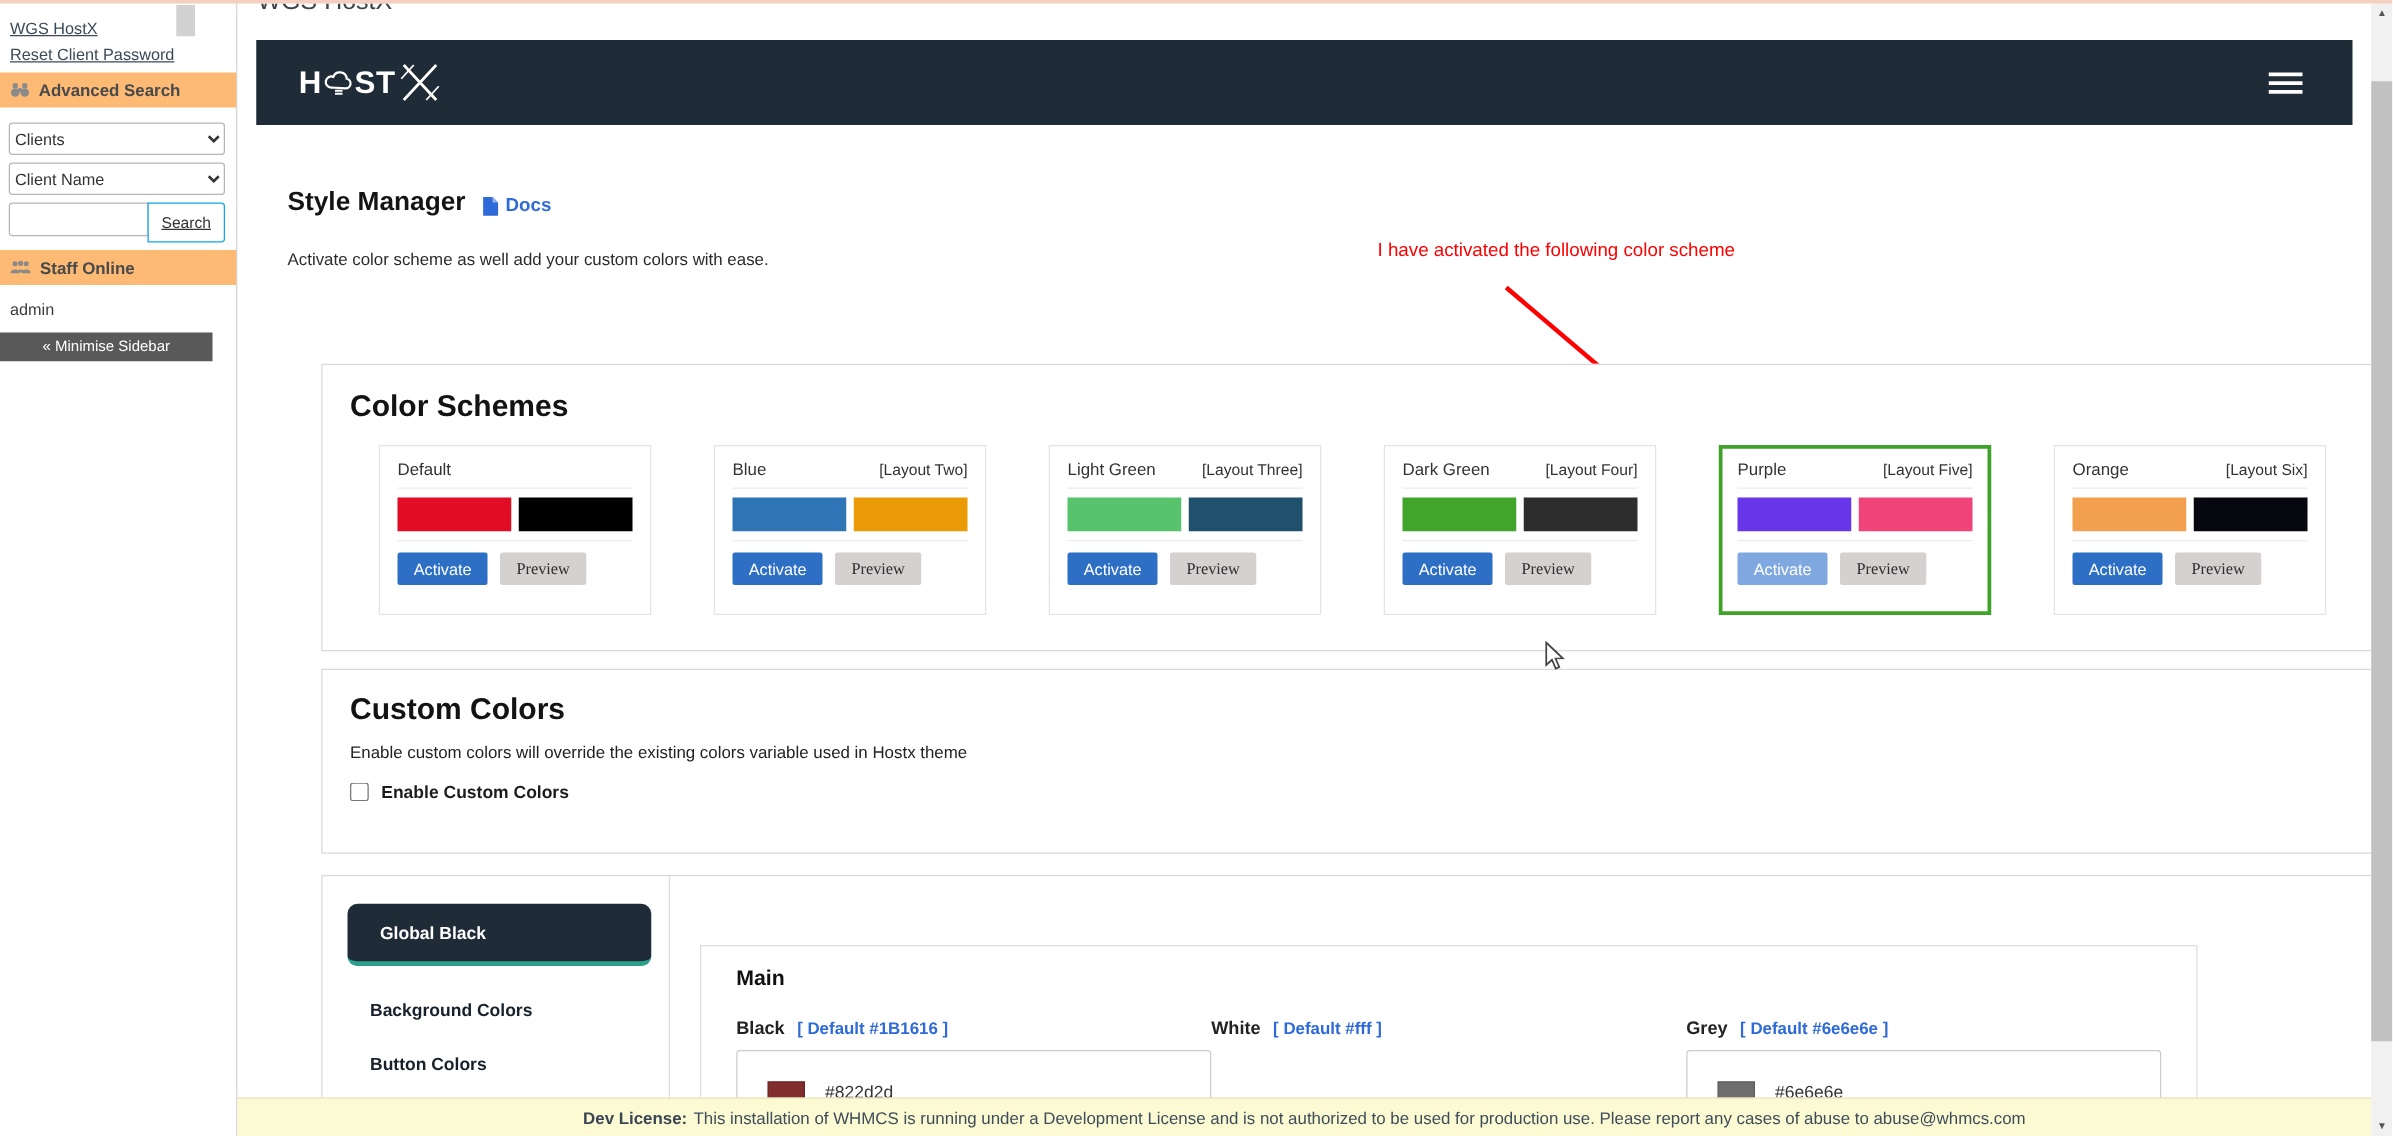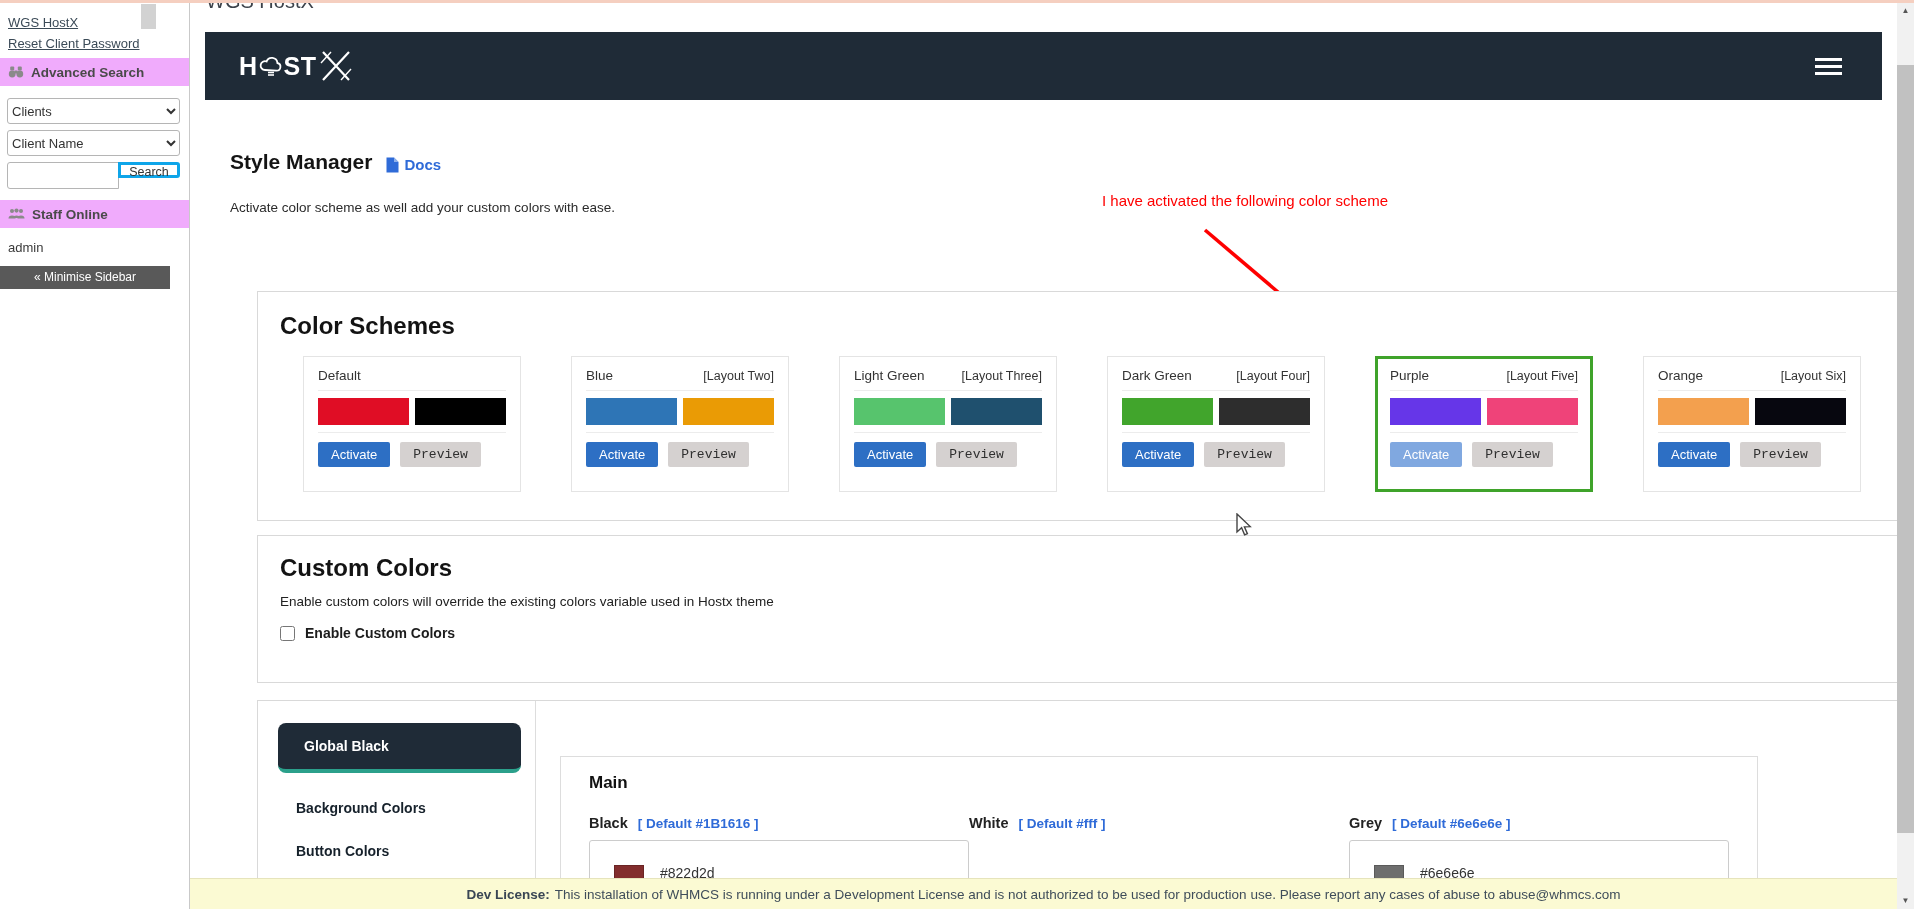--- a/index.html
+++ b/index.html
@@ -8,29 +8,29 @@
   #app { position:relative; width:1914px; height:909px; overflow:hidden; background:#fff; }
 
   
   #top-strip { position:absolute; left:0; top:0; width:1914px; height:3px; background:var(--top-strip,#f5cfc0); }
 
   
   #sidebar { position:absolute; left:0; top:3px; width:190px; height:906px; background:#fff; border-right:1px solid #c9c9c9; }
   .side-links { position:absolute; left:8px; top:9px; }
   .side-links a { display:block; font-size:13px; line-height:21px; color:#3b4a57; text-decoration:underline; cursor:pointer; }
   #side-scroll-thumb { position:absolute; left:141px; top:1px; width:15px; height:25px; background:#d2d2d2; }
-  .section-bar { position:absolute; left:0; width:189px; height:28px; background:#f0abfc; display:flex; align-items:center; gap:7px; padding-left:8px; font-size:13.5px; font-weight:bold; color:#4a4a4a; }
+  .section-bar { position:absolute; left:0; width:189px; height:28px; background:#fdba74; display:flex; align-items:center; gap:7px; padding-left:8px; font-size:13.5px; font-weight:bold; color:#4a4a4a; }
   #adv-bar { top:55px; }
   #staff-bar { top:197px; }
   .side-select { position:absolute; left:7px; width:173px; height:26px; font-size:13px; color:#333; border:1px solid #b5b5b5; border-radius:3px; background:#fff; font-family:inherit; }
   #sel-clients { top:95px; }
   #sel-clientname { top:127px; }
   #search-group { position:absolute; left:7px; top:159px; display:flex; }
   #search-group input { width:112px; height:27px; border:1px solid #b5b5b5; border-radius:3px 0 0 3px; padding:0 6px; font-size:13px; font-family:inherit; }
-  #search-group button { width:62px; height:16px; margin-left:-1px; background:#fff; border:3px solid #0ea5e9; border-radius:0 3px 3px 0; font-size:12.5px; color:#333; cursor:pointer; font-family:inherit; }
+  #search-group button { width:62px; height:32px; margin-left:-1px; background:#fff; border:1px solid #0ea5e9; border-radius:0 3px 3px 0; font-size:12.5px; color:#333; cursor:pointer; font-family:inherit;text-decoration:underline; }
   #staff-admin { position:absolute; left:8px; top:237px; font-size:13px; color:#3a3a3a; }
   #minimise-bar { position:absolute; left:0; top:263px; width:170px; height:23px; background:#595959; color:#fff; font-size:12px; text-align:center; line-height:23px; cursor:pointer; }
 
   
   #main { position:absolute; left:190px; top:3px; width:1707px; height:906px; overflow:hidden; background:#fff; }
   #page-title { position:absolute; left:16px; top:-13px; font-size:20px; font-weight:500; color:#3c424a; }
 
   #topnav { position:absolute; left:15px; top:29px; width:1677px; height:68px; background:var(--header-navy,#1f2b37); display:flex; align-items:center; justify-content:space-between; padding:0 40px 0 34px; }
   #logo { display:flex; align-items:center; color:#fff; font-weight:bold; font-size:25px; letter-spacing:.5px; cursor:pointer; }
   #logo svg { display:block; }
@@ -54,21 +54,21 @@
   .scheme-card.active { border:3px solid var(--active-border-green,#3fa32a); padding:9px 12px; }
   .card-head { display:flex; justify-content:space-between; align-items:baseline; }
   .card-name { font-size:13.5px; color:#333; }
   .card-tag { font-size:12.5px; color:#333; }
   .card-div { border:0; border-top:1px solid #ececec; margin:7px 0; }
   .swatches { display:flex; gap:6px; height:27px; }
   .swatch { flex:1; }
   .card-btns { margin-top:9px; display:flex; gap:10px; }
   .btn-activate { background:var(--accent-blue,#2d6fc4); color:#fff; border:0; font-size:13px; padding:5px 13px; border-radius:2px; cursor:pointer; font-family:inherit; }
   .scheme-card.active .btn-activate { background:var(--accent-blue-disabled,#80a8e0); }
-  .btn-preview { background:#d5d1d0; color:#2f2f2f; border:0; font-size:13px; padding:5px 13px; border-radius:2px; cursor:pointer; font-family:Liberation Mono, monospace; }
+  .btn-preview { background:#d5d1d0; color:#2f2f2f; border:0; font-size:13px; padding:5px 13px; border-radius:2px; cursor:pointer; font-family:Liberation Serif, serif; }
 
   #custom-panel { top:532px; height:148px; padding:18px 22px; }
   #custom-desc { margin-top:12px; font-size:13.5px; color:#222; }
   #custom-check-row { margin-top:16px; display:flex; align-items:center; gap:10px; }
   #custom-check-row input { width:15px; height:15px; }
   #custom-check-row span { font-size:14px; font-weight:bold; color:#1c1c1c; }
 
   #editor-panel { top:697px; height:212px; }
   #tabs-col { position:absolute; left:0; top:0; width:278px; height:100%; border-right:1px solid #ddd; }
   #tab-global { margin:22px 0 0 20px; width:243px; height:50px; background:var(--header-navy,#1f2b37); border-bottom:4px solid var(--teal-underline,#2ba08b); border-radius:8px; color:#fff; font-size:14px; font-weight:bold; display:flex; align-items:center; padding-left:26px; cursor:pointer; }

